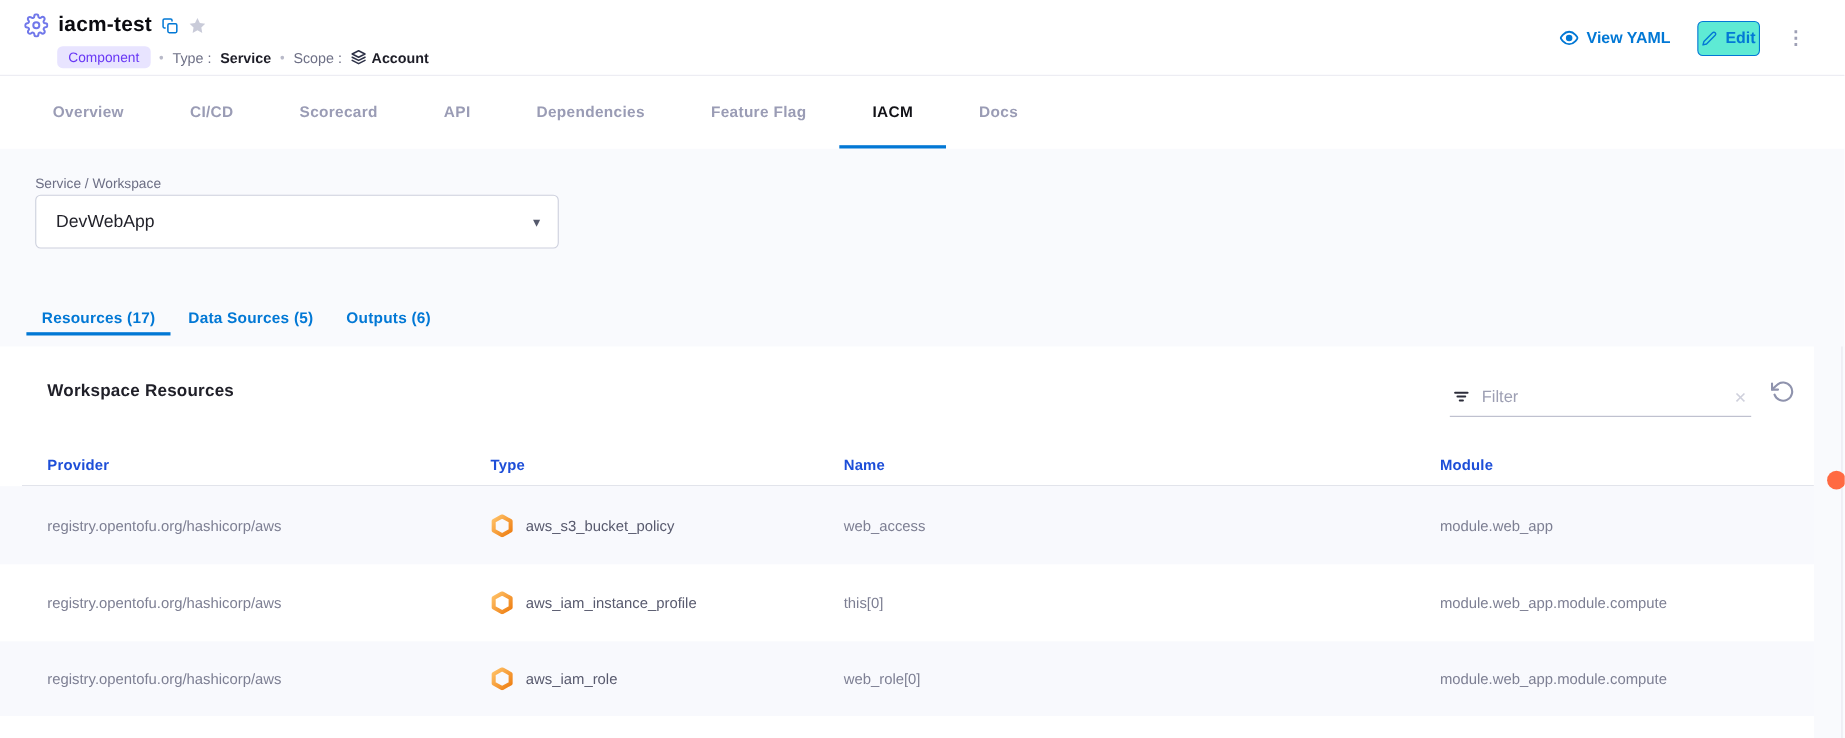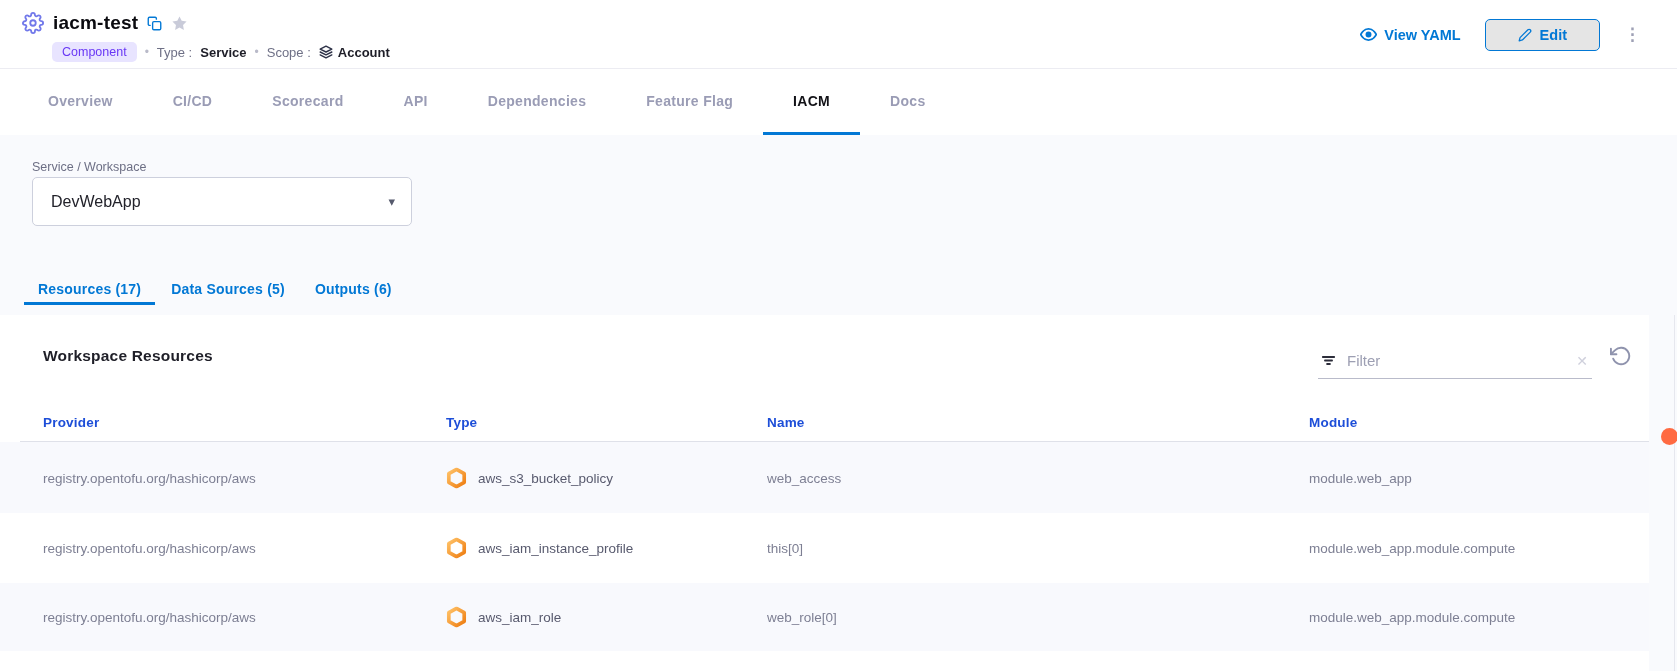--- a/index.html
+++ b/index.html
@@ -16,32 +16,32 @@
   .title-row { position:absolute; left:22px; top:12px; display:flex; align-items:center; gap:9px; }
   .page-title { font-size:19px; font-weight:700; color:#0b0b10; letter-spacing:.2px; }
   .icon-btn { background:none; border:none; cursor:pointer; padding:0; display:flex; align-items:center; }
   .meta-row { position:absolute; left:52px; top:42px; display:flex; align-items:center; gap:8px; font-size:13px; color:#6e7086; }
   .badge { background:#e8e4ff; color:#6938f5; font-size:12.5px; font-weight:500; padding:3px 10px; border-radius:5px; }
   .sep-dot { color:#b9bac9; font-size:12px; }
   .meta-strong { color:#1d1d27; font-weight:600; }
   .scope-wrap { display:flex; align-items:center; gap:5px; }
   .top-actions { position:absolute; right:36px; top:0; height:69px; display:flex; align-items:center; gap:24px; }
   .view-yaml { display:flex; align-items:center; gap:7px; color:#0278d5; font-size:14.5px; font-weight:700; background:none; border:none; cursor:pointer; }
-  .edit-btn { display:flex; align-items:center; gap:8px; color:#0278d5; font-size:14.5px; font-weight:700; background:#e5e5e5; border:1px solid #0278d5; border-radius:5px; height:32px; padding:0 32px; cursor:pointer; }
+  .edit-btn { display:flex; align-items:center; gap:8px; color:#0278d5; font-size:14.5px; font-weight:700; background:#5eead4; border:1px solid #0278d5; border-radius:5px; height:32px; padding:0 3px; cursor:pointer; }
   .kebab { color:#9ea0b5; font-size:17px; font-weight:700; line-height:1; letter-spacing:0; background:none; border:none; cursor:pointer; }
 
   
   .tabbar { position:absolute; left:0; top:69px; width:100%; height:66px; background:#fff; display:flex; align-items:stretch; padding-left:18px; z-index:4; }
   .tab { display:flex; align-items:center; padding:0 30px; font-size:14px; font-weight:700; letter-spacing:.3px; color:#9a9cb5; border:none; background:none; cursor:pointer; border-bottom:3px solid transparent; }
   .tab.active { color:#121217; border-bottom-color:#0278d5; }
 
   
   .content { position:absolute; left:0; top:135px; width:100%; height:536px; background:#f9fafd; }
   .field-label { position:absolute; left:32px; top:25px; font-size:12.5px; color:#6d6f85; }
-  .select { position:absolute; left:32px; top:42px; width:380px; height:49px; background:#fff; border:1px solid #cdd0dd; border-radius:5px; display:flex; align-items:center; justify-content:space-between; padding:0 16px 0 18px; cursor:pointer; }
+  .select { position:absolute; left:32px; top:42px; width:476px; height:49px; background:#fff; border:1px solid #cdd0dd; border-radius:5px; display:flex; align-items:center; justify-content:space-between; padding:0 16px 0 18px; cursor:pointer; }
   .select-value { font-size:16px; color:#22222a; }
   .caret { color:#565a6d; font-size:13px; }
 
   .subtabs { position:absolute; left:24px; top:138px; display:flex; gap:2px; }
   .subtab { padding:8px 14px 5px; font-size:14px; font-weight:700; letter-spacing:.2px; color:#0278d5; background:none; border:none; border-bottom:3px solid transparent; cursor:pointer; }
   .subtab.active { border-bottom-color:#0278d5; }
 
   
   .card { position:absolute; left:0; top:180px; width:1649px; height:356px; background:#fff; }
   .panel-title { position:absolute; left:43px; top:32px; font-size:15.5px; font-weight:700; color:#1f1f28; letter-spacing:.2px; }

